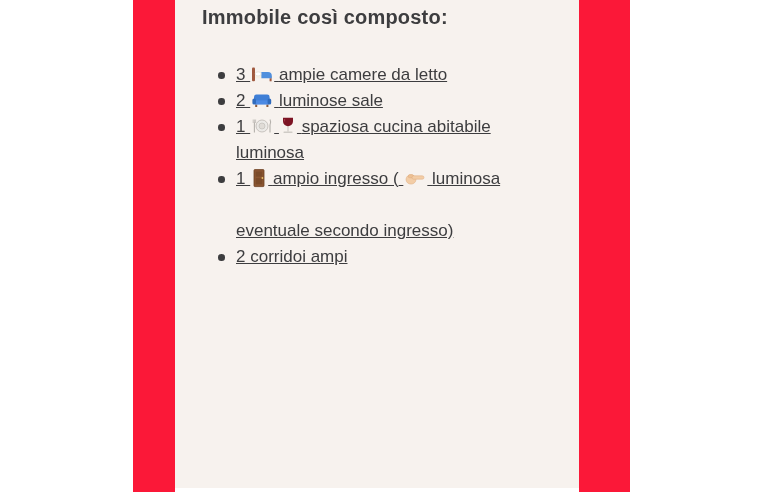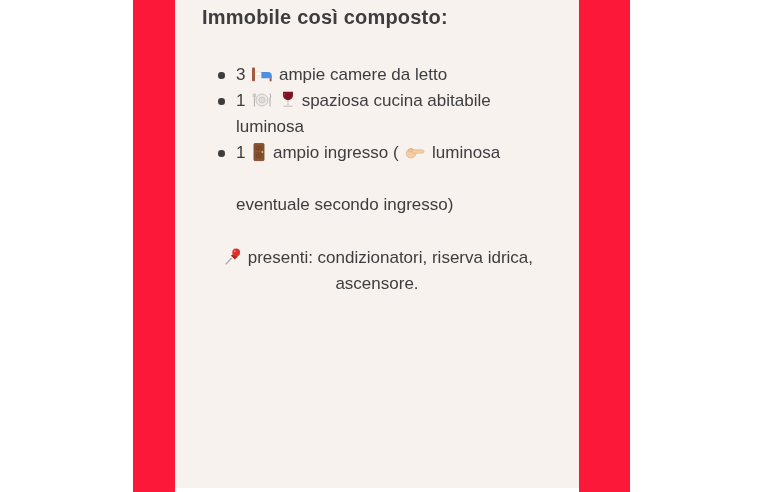--- a/index.html
+++ b/index.html
@@ -23,21 +23,21 @@
     font-size:17px;line-height:26px;
   }
   .panel-bottom-edge{
     position:absolute;left:0;bottom:0;width:404px;height:4px;background:#ffffff;
   }
   .title{
     margin:0;padding:4px 0 0 27px;
     font-size:20px;line-height:27px;font-weight:700;letter-spacing:.2px;
   }
   ul.composition{
-    margin:31px 0 0 0;padding:0 0 0 61px;list-style:none;
+    margin:31px 0 0 0;padding:0 0 0 61px;list-style:none;text-decoration:underline;
   }
   ul.composition li{
     position:relative;max-width:300px;
   }
   ul.composition li::before{
     content:"";position:absolute;left:-18px;top:10px;width:6.5px;height:6.5px;
     border-radius:50%;background:currentColor;
   }
   .note{
     margin:27px 6px 0 6px;text-align:center;
@@ -58,20 +58,30 @@
     <ul class="composition">
         <li><span>3 </span>
   <span class="emoji"><svg viewBox="0 0 22 20" width="22" height="20" aria-hidden="true">
     <rect x="1" y="3.5" width="3" height="13.8" rx="1" fill="#a05a3f"></rect>
     <rect x="18.6" y="12" width="2" height="5.3" fill="#a05a3f"></rect>
     <rect x="4" y="10.6" width="16.6" height="3.6" fill="#f5efe4"></rect>
     <path d="M10.4 8 h6.6 a3.8 3.8 0 0 1 3.8 3.8 v2.4 h-10.4 z" fill="#4f8fdd"></path>
     <ellipse cx="7.1" cy="9.9" rx="3" ry="2" fill="#ffffff" stroke="#d8d2c6" stroke-width="0.5"></ellipse>
   </svg></span>
 <span> ampie camere da letto</span></li>
+        <li><span>2 </span>
+  <span class="emoji"><svg viewBox="0 0 22 20" width="22" height="20" aria-hidden="true">
+    <rect x="4.2" y="14.4" width="2" height="2.6" fill="#8a5a3b"></rect>
+    <rect x="15.4" y="14.4" width="2" height="2.6" fill="#8a5a3b"></rect>
+    <rect x="3" y="4.6" width="15.6" height="7.2" rx="2.4" fill="#3f7fd6"></rect>
+    <rect x="4" y="10.4" width="13.6" height="4.2" fill="#4c8ae4"></rect>
+    <rect x="1.4" y="8.4" width="3.6" height="6.2" rx="1.7" fill="#2f6bbd"></rect>
+    <rect x="16.6" y="8.4" width="3.6" height="6.2" rx="1.7" fill="#2f6bbd"></rect>
+  </svg></span>
+<span> luminose sale</span></li>
         <li><span>1 </span>
   <span class="emoji"><svg viewBox="0 0 22 20" width="22" height="20" aria-hidden="true">
     <circle cx="11" cy="10" r="6" fill="#eceae7" stroke="#bcb8b3" stroke-width="0.8"></circle>
     <circle cx="11" cy="10" r="3" fill="#e0dcd7" stroke="#bcb8b3" stroke-width="0.6"></circle>
     <path d="M2.2 3.5 v3.5 M3.4 3.5 v3.5 M4.6 3.5 v3.5" stroke="#b5b1ac" stroke-width="0.7" fill="none"></path>
     <path d="M3.4 6.5 v10" stroke="#b5b1ac" stroke-width="1.1" fill="none"></path>
     <path d="M19 3.5 c1 2 1 3.8 0 5.5 v7.5" stroke="#b5b1ac" stroke-width="1.1" fill="none"></path>
   </svg></span>
 
   <span class="emoji"><svg viewBox="0 0 16 20" width="16" height="20" aria-hidden="true">
@@ -88,24 +98,17 @@
     <rect x="4.8" y="10.2" width="6.4" height="6" fill="#6b3f20" opacity="0.5"></rect>
     <circle cx="11.4" cy="10" r="0.9" fill="#e8c36a"></circle>
   </svg></span>
 <span> ampio ingresso (</span>
   <span class="emoji"><svg viewBox="0 0 22 20" width="22" height="20" aria-hidden="true">
     <ellipse cx="7" cy="11.5" rx="5" ry="4.6" fill="#f3cda6" stroke="#dcab7c" stroke-width="0.5"></ellipse>
     <rect x="4.2" y="6.6" width="5.4" height="3.2" rx="1.6" fill="#eec194" stroke="#dcab7c" stroke-width="0.5"></rect>
     <rect x="8" y="7.8" width="12" height="3.4" rx="1.7" fill="#f3cda6" stroke="#dcab7c" stroke-width="0.5"></rect>
   </svg></span>
 <span> luminosa</span><br><br><span>eventuale secondo ingresso)</span></li>
+        <li><span>2 corridoi ampi</span></li>
       </ul>
-    <div class="note">
-  <span class="emoji"><svg viewBox="0 0 20 20" width="20" height="20" aria-hidden="true">
-    <line x1="3.6" y1="17.4" x2="9.6" y2="11" stroke="#a7a7ab" stroke-width="1.3"></line>
-    <path d="M8.8 8.6 l4.2 4.2 c0.5 -1.5 1.9 -2.5 3.1 -2.8 l-4.6 -4.6 c-0.2 1.3 -1.1 2.6 -2.7 3.2 z" fill="#b02a25"></path>
-    <circle cx="14.2" cy="5.4" r="3.9" fill="#dd2f2a"></circle>
-    <circle cx="12.9" cy="4.2" r="1" fill="#f28b82" opacity="0.9"></circle>
-  </svg></span>
-<span> presenti: condizionatori, riserva idrica,</span><br><span>ascensore.</span></div>
     <div class="panel-bottom-edge"></div>
   </div>
 </div>
 
 </body></html>

